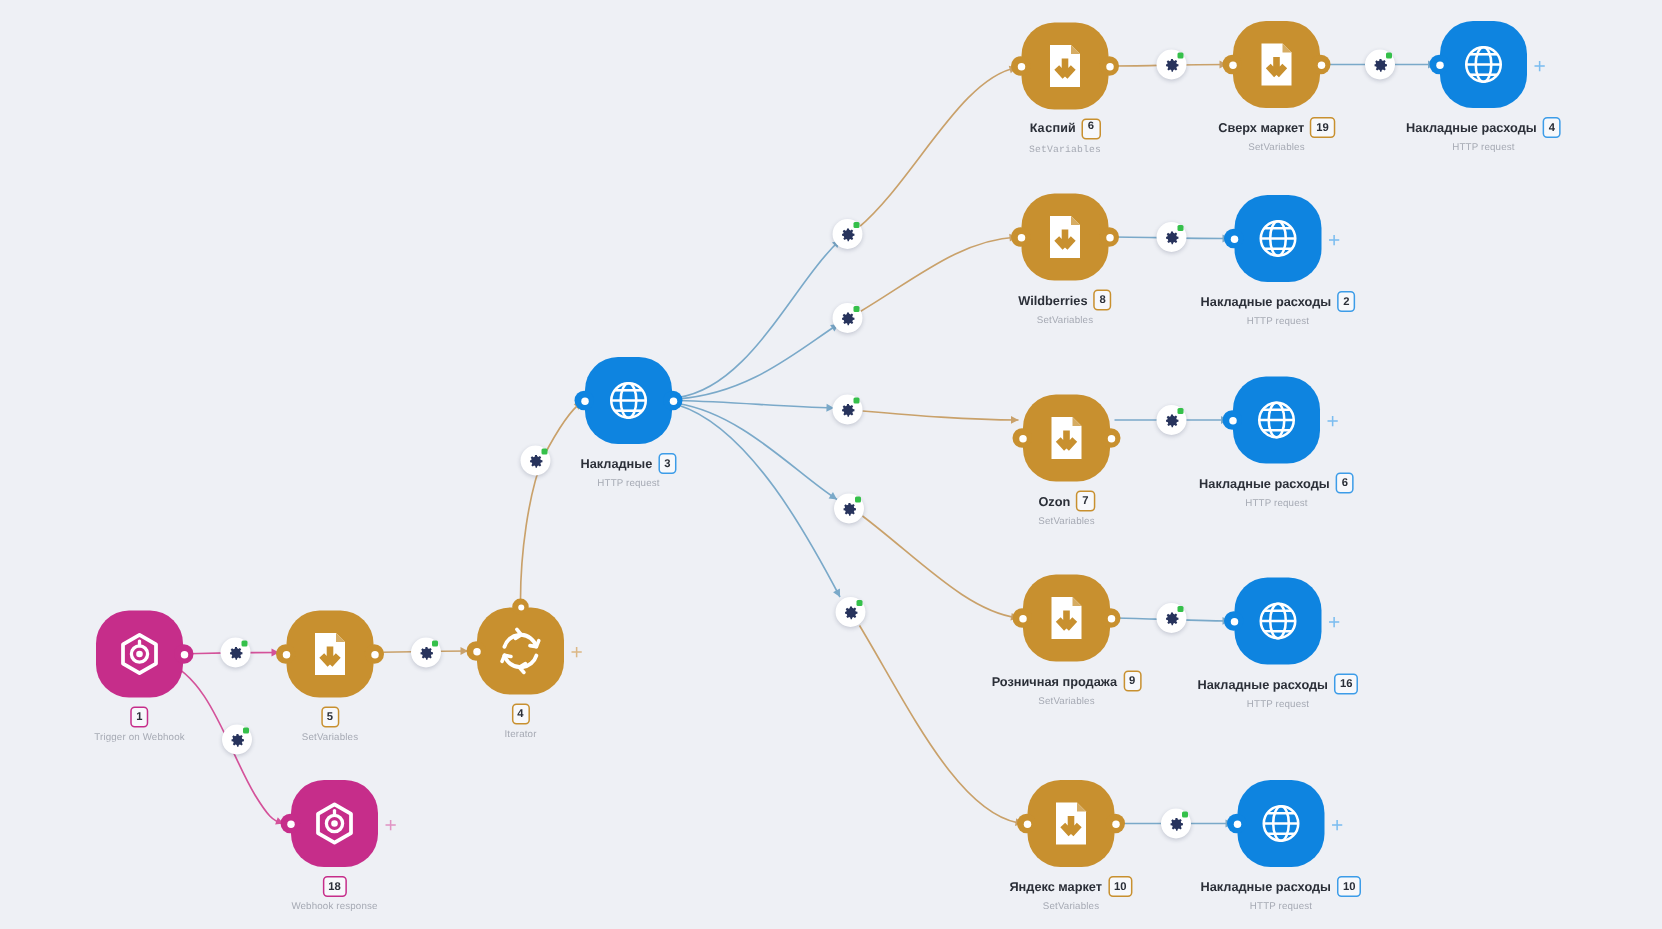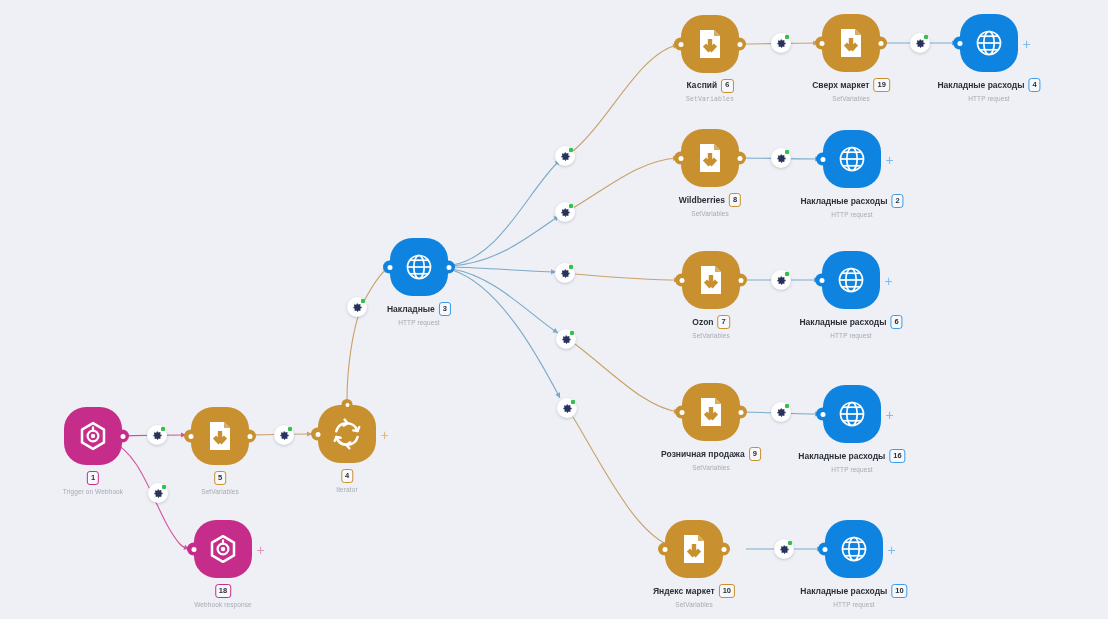--- a/index.html
+++ b/index.html
@@ -407,21 +407,21 @@
         <div class="port port-in"></div>
         <div class="plus-term">+</div>
         <div class="node-label">
       <div class="label-row">
             <span class="label-title">Накладные расходы</span>
             <span class="badge">2</span>
       </div>
       <div class="label-sub">HTTP request</div>
     </div>
       </div>
-      <div class="node amber" style="left: 711px; top: 280px; text-decoration: underline;">
+      <div class="node amber" style="left: 711px; top: 292px; text-decoration: underline;">
         <div class="node-body">
       <span>
             <svg width="30" height="32" viewBox="0 0 30 32">
       <path d="M5 2 H19 L25 8 V30 H5 Z" fill="#ffffff"></path>
       <path d="M19 2 L25 8 H19 Z" fill="#d6ac63"></path>
       <path d="M15 11 V20 M15 23 L9.5 17 M15 23 L20.5 17" stroke="#c8902f" stroke-width="4.4" fill="none" stroke-linecap="butt" stroke-linejoin="miter"></path>
     </svg>
           </span>
     </div>
         <div class="port port-in"></div>
@@ -491,21 +491,21 @@
         <div class="port port-in"></div>
         <div class="plus-term">+</div>
         <div class="node-label">
       <div class="label-row">
             <span class="label-title">Накладные расходы</span>
             <span class="badge">16</span>
       </div>
       <div class="label-sub">HTTP request</div>
     </div>
       </div>
-      <div class="node amber" style="left: 694px; top: 549px;">
+      <div class="node amber" style="left: 714px; top: 549px;">
         <div class="node-body">
       <span>
             <svg width="30" height="32" viewBox="0 0 30 32">
       <path d="M5 2 H19 L25 8 V30 H5 Z" fill="#ffffff"></path>
       <path d="M19 2 L25 8 H19 Z" fill="#d6ac63"></path>
       <path d="M15 11 V20 M15 23 L9.5 17 M15 23 L20.5 17" stroke="#c8902f" stroke-width="4.4" fill="none" stroke-linecap="butt" stroke-linejoin="miter"></path>
     </svg>
           </span>
     </div>
         <div class="port port-in"></div>

